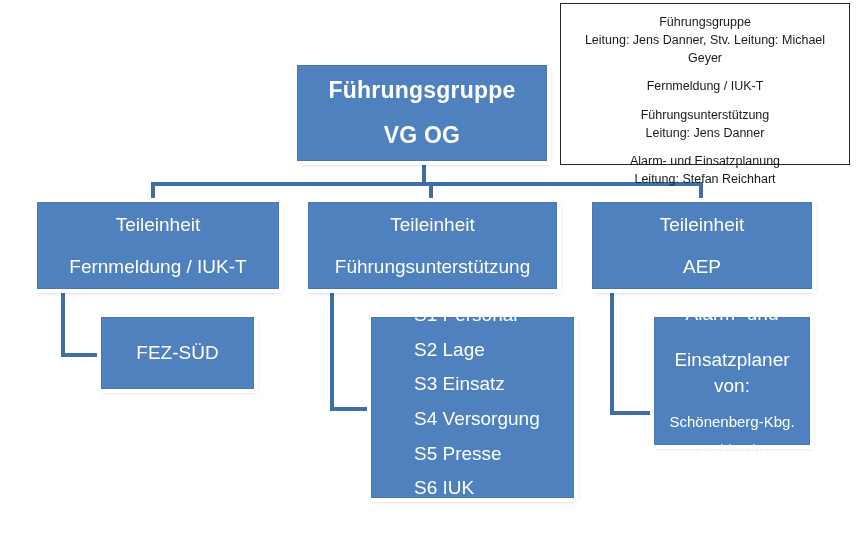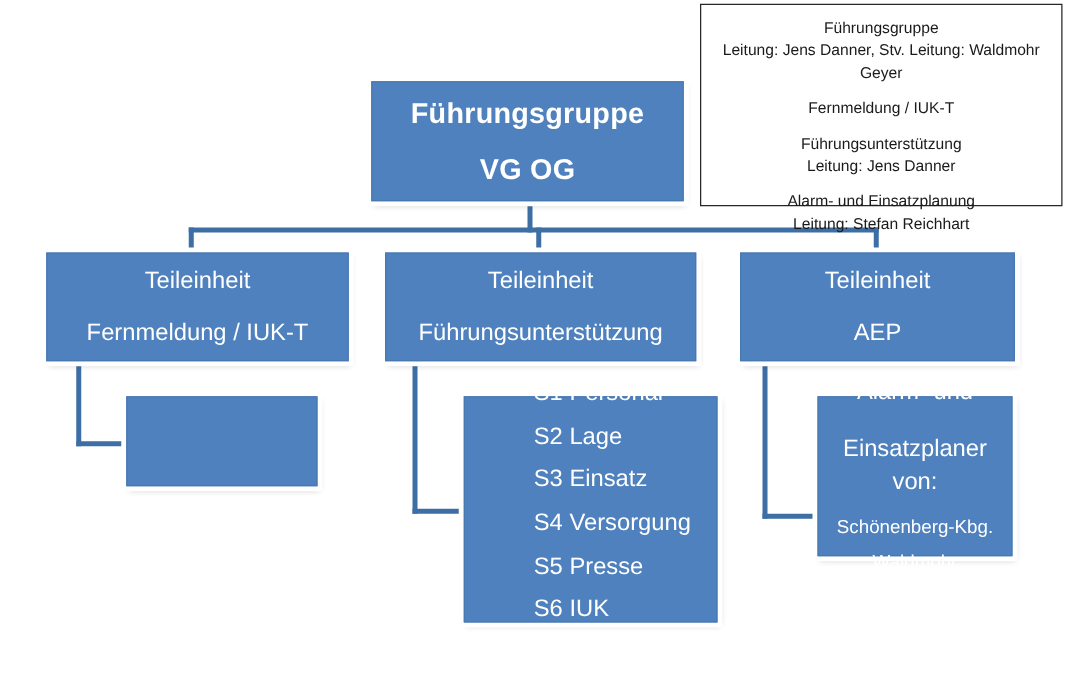--- a/index.html
+++ b/index.html
@@ -55,21 +55,21 @@
     font-size: 19px;
   }
   .box-unit .line + .line { margin-top: 16px; }
 
   .box-leaf-main { font-size: 19px; }
   .box-leaf-sub  { font-size: 15px; }
 
   
   .box-list {
     align-items: flex-start;
-    padding-left: 55px;
+    padding-left: 42px;
     font-size: 19px;
   }
   .box-list .line {
     width: auto;
     text-align: left;
     margin-bottom: 9px;
   }
   .box-list .line:last-child { margin-bottom: 12px; }
 
   .box-aep .line.main { font-size: 19px; }
@@ -138,20 +138,21 @@
     <span class="line">Teileinheit</span>
     <span class="line">Führungsunterstützung</span>
   </div>
 
   <div class="box box-unit" style="left:592px; top:202px; width:220px; height:87px;">
     <span class="line">Teileinheit</span>
     <span class="line">AEP</span>
   </div>
 
   <div class="box box-fez" style="left:101px; top:317px; width:153px; height:72px;">
+    <span class="line box-leaf-main">FEZ-SÜD</span>
   </div>
 
   <div class="box box-list" style="left:371px; top:317px; width:203px; height:181px;">
     <span class="line">S1 Personal</span>
     <span class="line">S2 Lage</span>
     <span class="line">S3 Einsatz</span>
     <span class="line">S4 Versorgung</span>
     <span class="line">S5 Presse</span>
     <span class="line">S6 IUK</span>
   </div>
@@ -159,21 +160,21 @@
   <div class="box box-aep" style="left:654px; top:317px; width:156px; height:128px;">
     <span class="line main">Alarm- und</span>
     <span class="line main">Einsatzplaner von:</span>
     <span class="line sub">Schönenberg-Kbg.</span>
     <span class="line sub">Waldmohr</span>
   </div>
 
   <div id="legend" style="left:560px; top:3px; width:290px; height:162px;">
     <div class="legend-group">
       <span class="legend-title">Führungsgruppe</span>
-      <span class="legend-sub">Leitung: Jens Danner, Stv. Leitung: Waldmohr Geyer</span>
+      <span class="legend-sub">Leitung: Jens Danner, Stv. Leitung: Michael Geyer</span>
     </div>
     <div class="legend-group">
       <span class="legend-title">Fernmeldung / IUK-T</span>
     </div>
     <div class="legend-group">
       <span class="legend-title">Führungsunterstützung</span>
       <span class="legend-sub">Leitung: Jens Danner</span>
     </div>
     <div class="legend-group">
       <span class="legend-title">Alarm- und Einsatzplanung</span>

